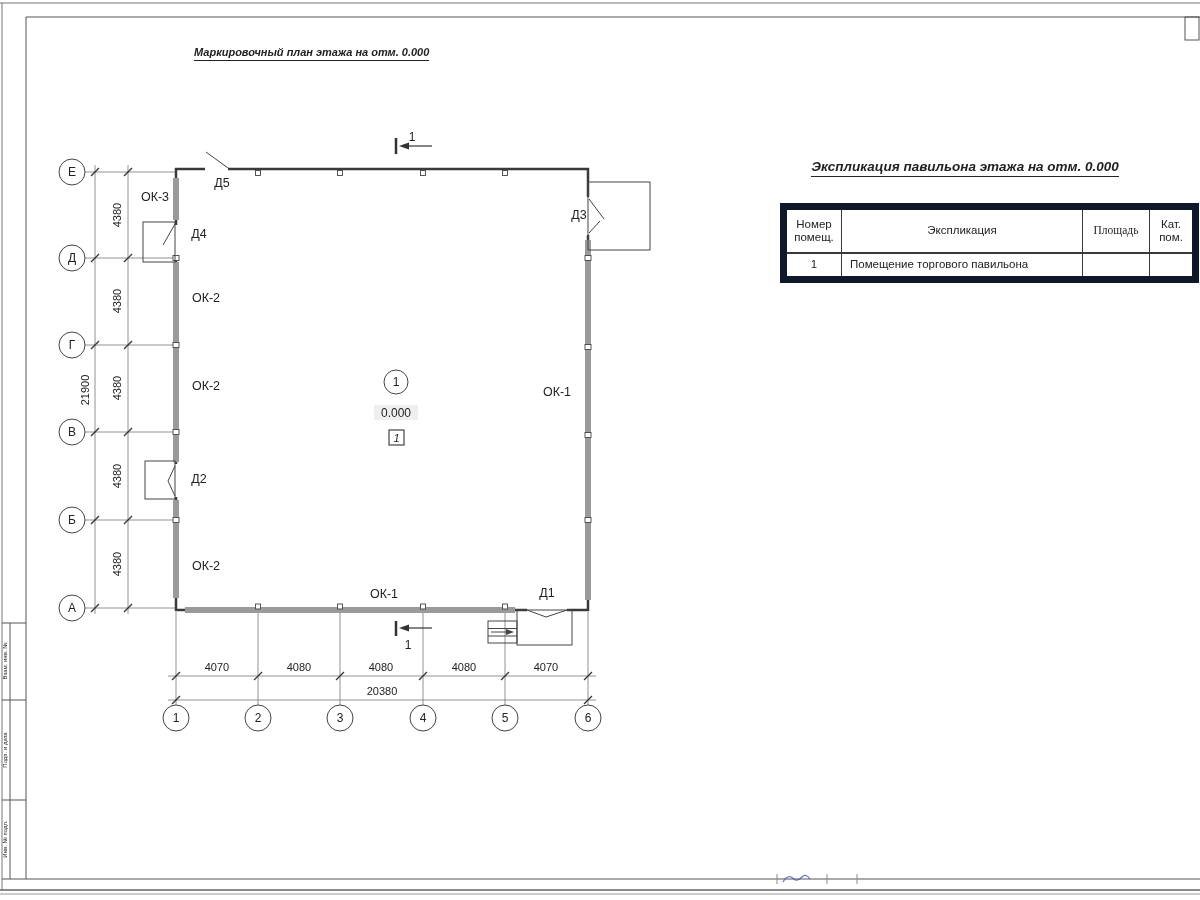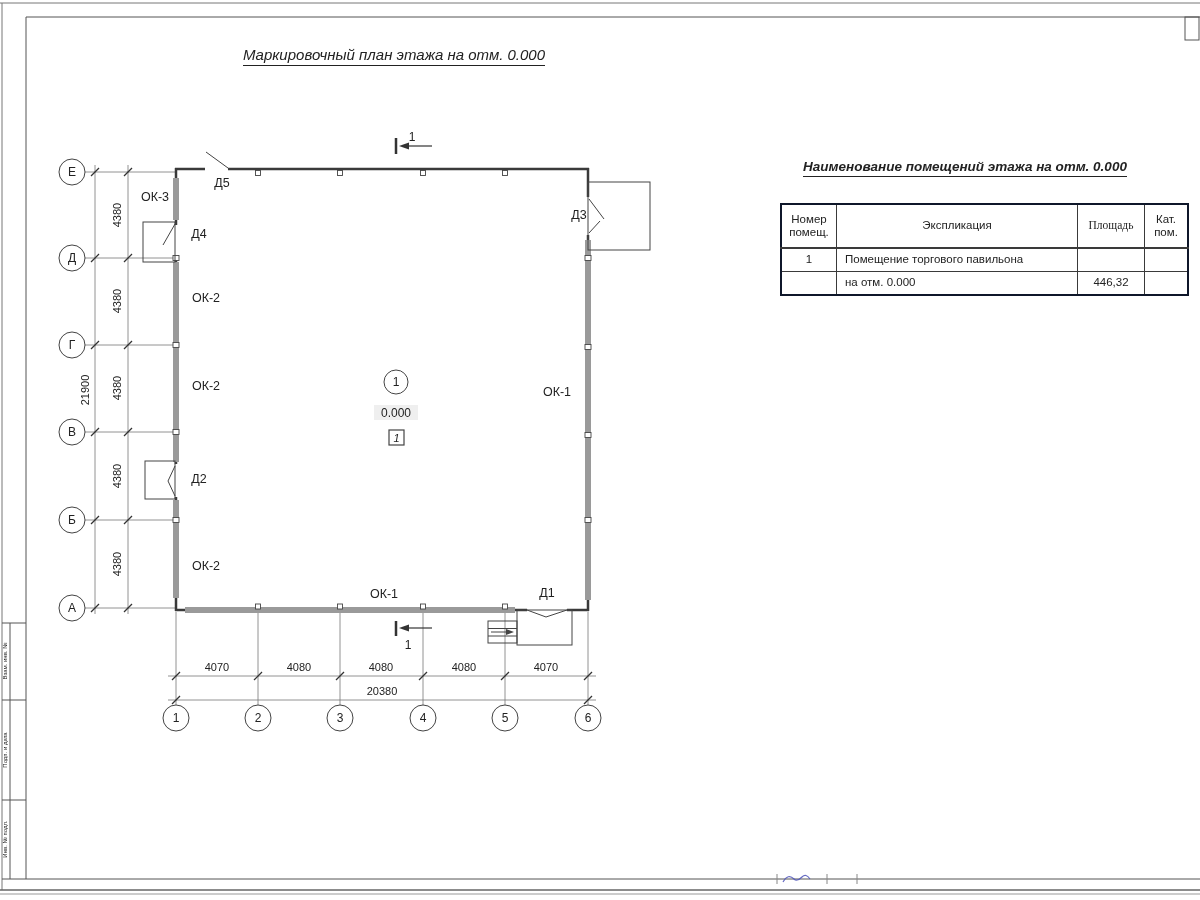--- a/index.html
+++ b/index.html
@@ -1,69 +1,63 @@
 <!DOCTYPE html>
 <html><head>
 <meta charset="utf-8">
 <style>
   html,body{margin:0;padding:0;background:#fff;}
   #page{position:relative;width:1200px;height:900px;background:#fff;overflow:hidden;
         font-family:"Liberation Sans","DejaVu Sans",sans-serif;color:#222;}
   svg text{font-family:"Liberation Sans","DejaVu Sans",sans-serif;fill:#222;}
-  .drawing-title{position:absolute;left:194px;top:46px;width:400px;text-align:center;
-        font-size:15px;font-weight:normal;font-style:italic;}
+  .drawing-title{position:absolute;left:194px;top:46px;width:400px;text-align:left;
+        font-size:11px;font-weight:bold;font-style:italic;}
   .drawing-title span{border-bottom:1.5px solid #222;padding-bottom:2px;}
   .table-title{position:absolute;left:765px;top:159px;width:400px;text-align:center;
         font-size:13.5px;font-weight:bold;font-style:italic;}
   .table-title span{border-bottom:1.5px solid #222;padding-bottom:2px;}
   .exp-table{position:absolute;left:780px;top:203px;border-collapse:collapse;
-        border:2px solid #0f172a;font-size:11.5px;table-layout:fixed;}
+        border:7px solid #0f172a;font-size:11.5px;table-layout:fixed;}
   .exp-table th,.exp-table td{border:1px solid #3a3a3a;padding:1px 4px;
         text-align:center;font-weight:normal;vertical-align:middle;line-height:1.15;}
   .exp-table thead th{height:40px;border-bottom:2px solid #3a3a3a;}
   .exp-table td{height:20px;}
   .exp-table .col-num{width:46px;}
   .exp-table .col-name{width:232px;}
   .exp-table .col-area{width:58px;font-family:Liberation Serif, serif;}
   .exp-table .col-cat{width:34px;border-radius:13px;}
   .exp-table td.name-cell{text-align:left;padding-left:8px;}
 </style>
 </head>
 <body>
 
 <div id="page">
 
   <div class="drawing-title">
     <span>Маркировочный план этажа на отм. 0.000</span>
   </div>
 
   <div class="table-title">
-    <span>Наименование помещений этажа на отм. 0.000</span>
+    <span>Экспликация павильона этажа на отм. 0.000</span>
   </div>
 
   <table class="exp-table">
     <thead>
       <tr>
         <th class="col-num">Номер помещ.</th>
         <th class="col-name">Экспликация</th>
         <th class="col-area">Площадь</th>
         <th class="col-cat">Кат. пом.</th>
       </tr>
     </thead>
     <tbody>
       <tr>
         <td>1</td>
         <td class="name-cell">Помещение торгового павильона</td>
         <td></td>
-        <td></td>
-      </tr>
-      <tr>
-        <td></td>
-        <td class="name-cell">на отм. 0.000</td>
-        <td>446,32</td>
         <td></td>
       </tr>
     </tbody>
   </table>
 
   <svg width="1200" height="900" viewBox="0 0 1200 900" style="position:absolute;left:0;top:0;">
 
     <g stroke="#777" stroke-width="1" fill="none">
       <line x1="0" y1="3" x2="1200" y2="3"></line>
       <line x1="2" y1="3" x2="2" y2="890"></line>

